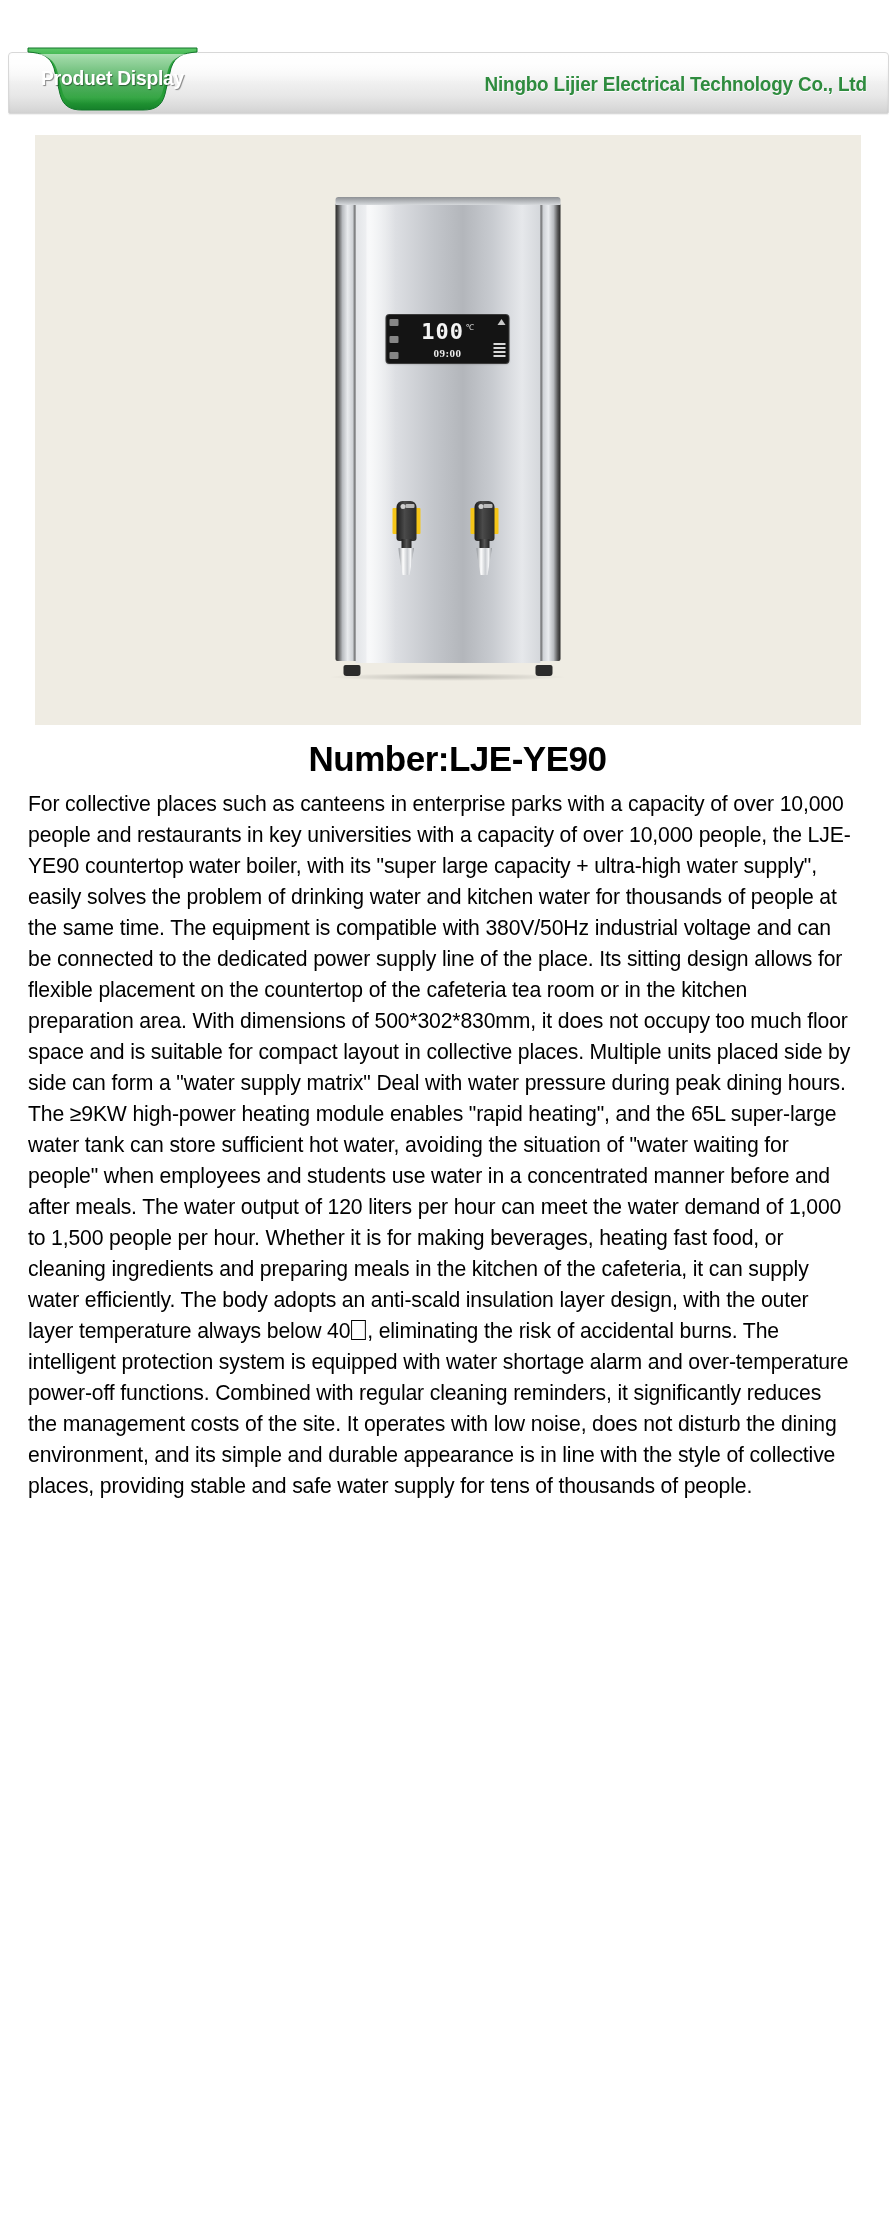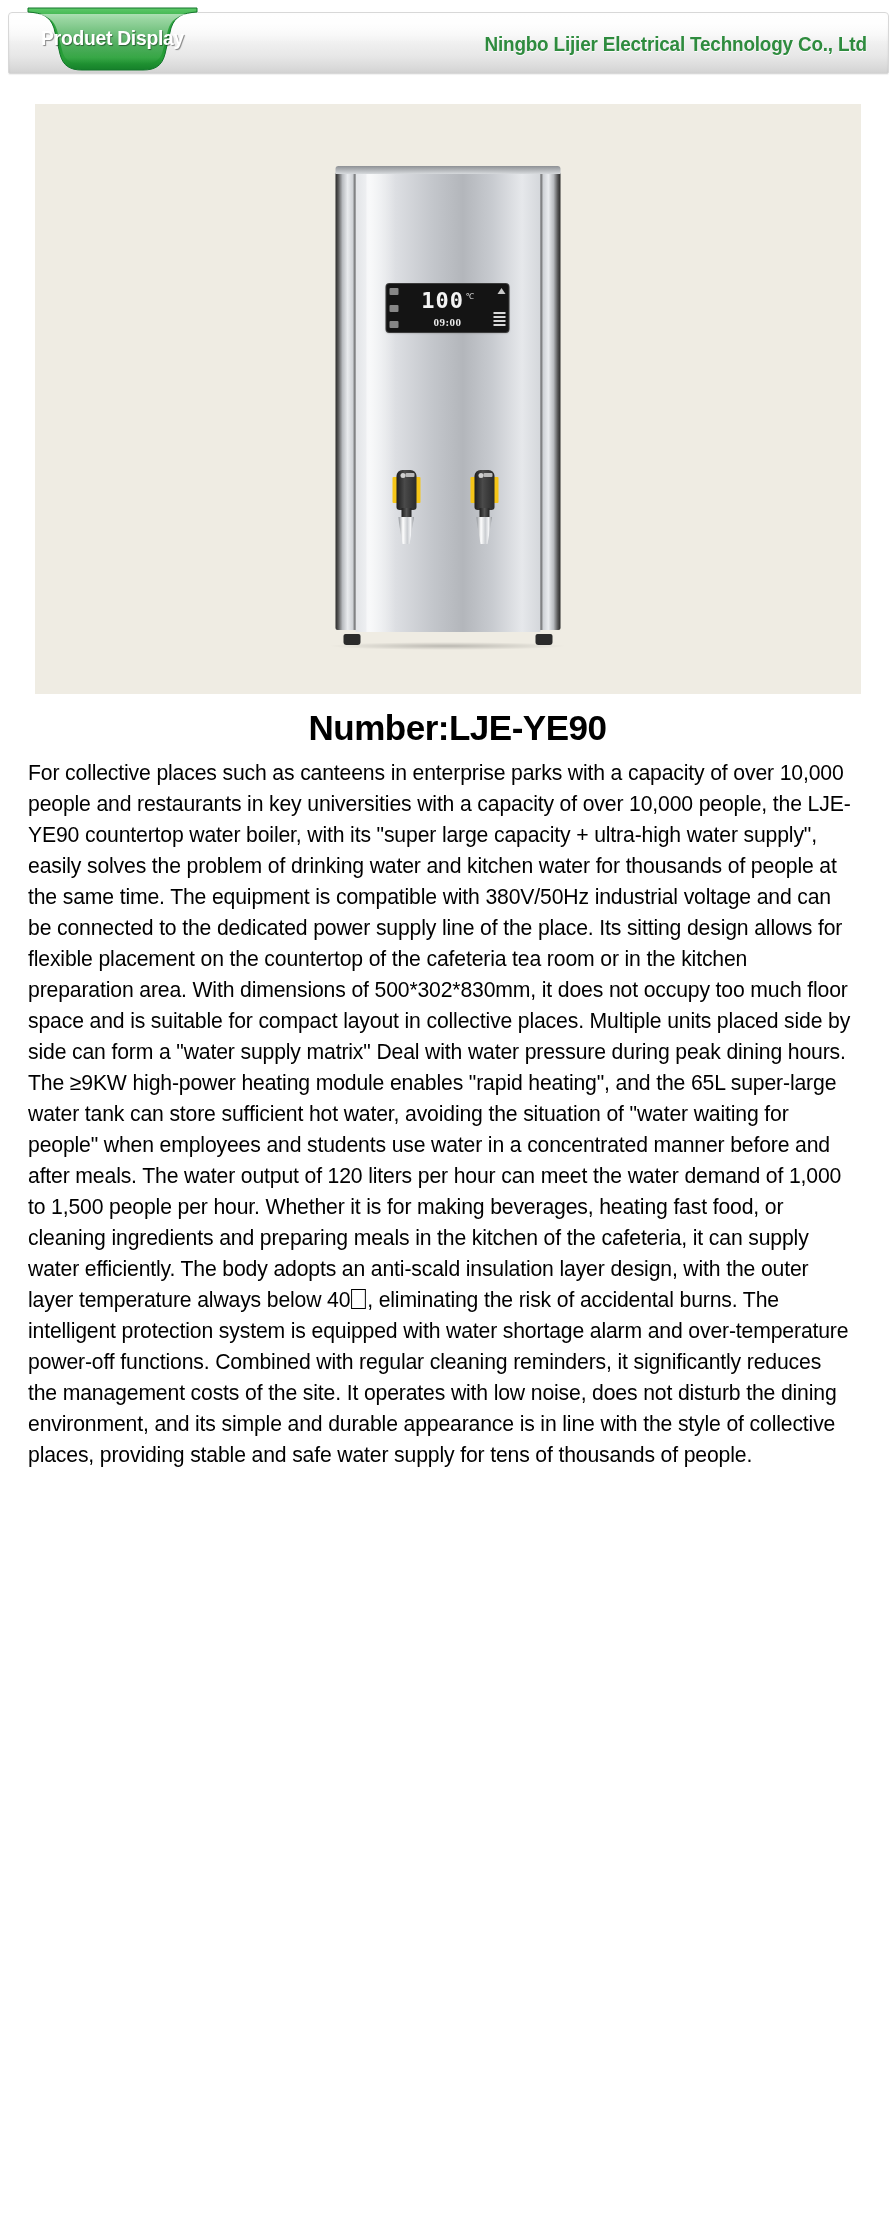--- a/index.html
+++ b/index.html
@@ -14,20 +14,21 @@
     -webkit-font-smoothing: antialiased;
   }
 
   
   .header {
     position: relative;
     width: 895px;
     height: 88px;
     box-sizing: border-box;
     overflow: hidden;
+    margin-top: 40px;
   }
   .header-bar {
     position: absolute;
     left: 8px;
     top: 12px;
     width: 879px;
     height: 60px;
     border-radius: 4px 4px 2px 2px;
     background: linear-gradient(to bottom,
         #ffffff 0%,
@@ -87,21 +88,21 @@
     color: #2e8b3e;
     text-shadow: 0.5px 0.5px 0 rgba(255,255,255,0.8);
     transform: scaleX(0.9);
     transform-origin: right center;
     white-space: nowrap;
   }
 
   
   .product-photo {
     position: relative;
-    margin: 16px auto 0 auto;
+    margin: 7px auto 0 auto;
     width: 826px;
     height: 590px;
     background: #efece3;
     overflow: hidden;
   }
 
   
   .boiler {
     position: absolute;
     left: 50%;

